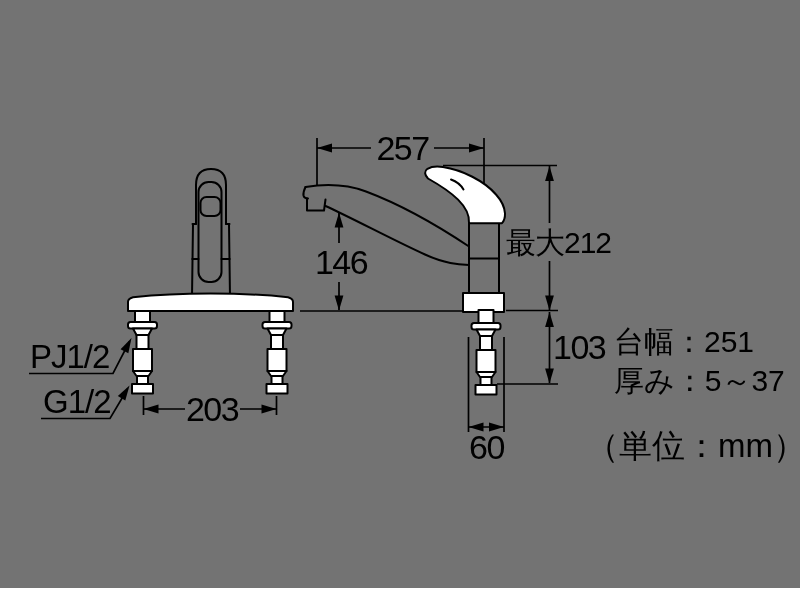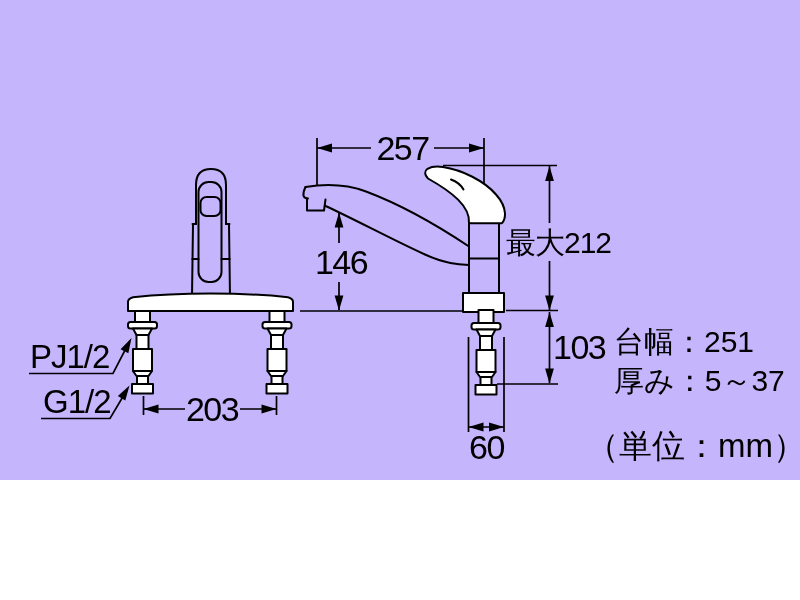--- a/index.html
+++ b/index.html
@@ -3,22 +3,22 @@
 <meta charset="utf-8">
 <style>
   html, body {
     margin: 0;
     padding: 0;
     background: #ffffff;
   }
   .stage {
     position: relative;
     width: 800px;
-    height: 480px;
-    background: #c4b5fd;
+    height: 588px;
+    background: #737373;
     overflow: hidden;
     font-family: "Liberation Sans", sans-serif;
   }
   svg { display: block; }
   .part {
     fill: #ffffff;
     stroke: #000000;
     stroke-width: 2;
     stroke-linejoin: round;
   }

